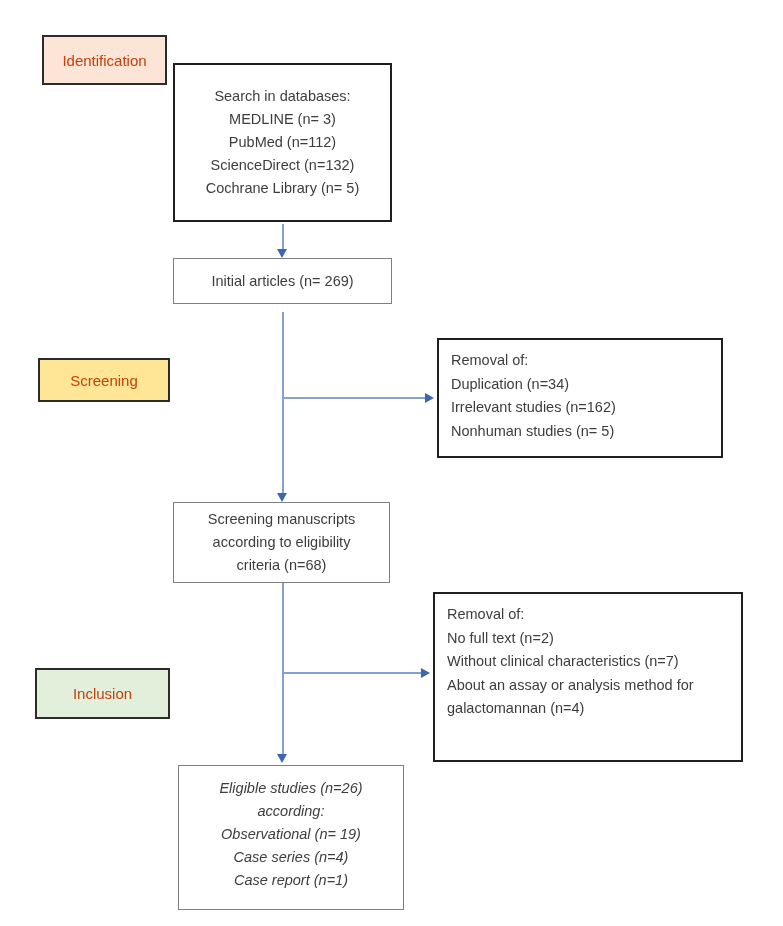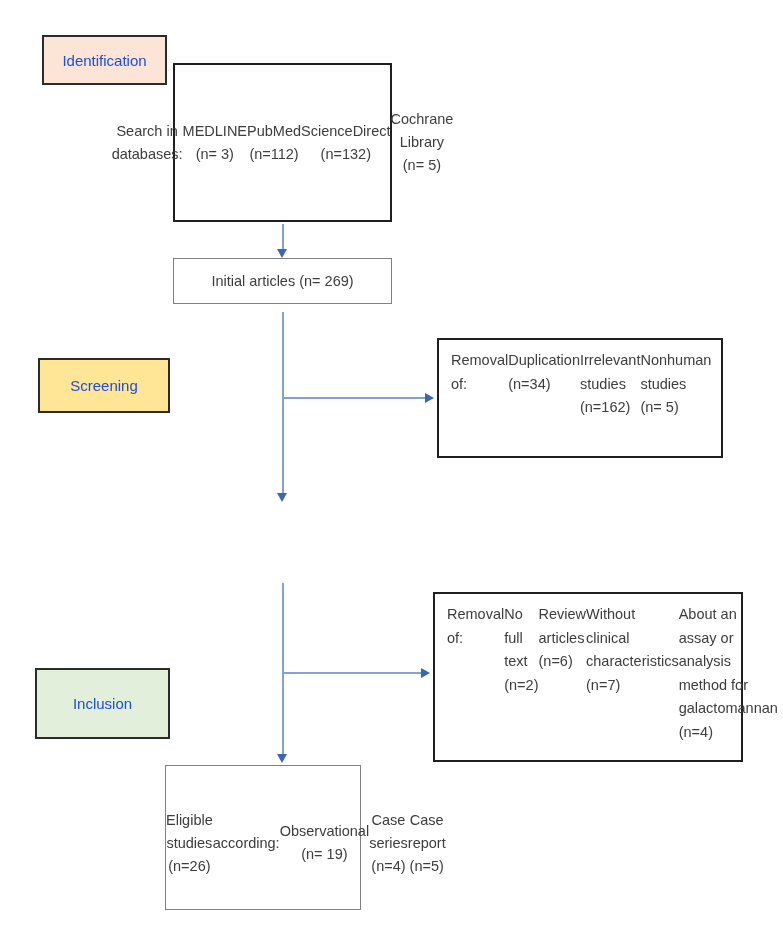--- a/index.html
+++ b/index.html
@@ -8,28 +8,28 @@
     width:783px;height:926px;
     background:#ffffff;
     font-family:"Liberation Sans", sans-serif;
     color:#3d3d3d;
     overflow:hidden;
   }
   .box{position:absolute;box-sizing:border-box;background:#ffffff;}
   .stage{
     border:2px solid #2b2b2b;
     display:flex;align-items:center;justify-content:center;
-    font-size:15px;color:#1d4ed8;
+    font-size:15px;color:#c2410c;
   }
   .flow-center{
-    display:flex;flex-direction:row;align-items:center;justify-content:center;
+    display:flex;flex-direction:column;align-items:center;justify-content:center;
     text-align:center;font-size:14.5px;line-height:23px;
   }
   .flow-left{
-    display:flex;flex-direction:row;align-items:flex-start;justify-content:flex-start;
+    display:flex;flex-direction:column;align-items:flex-start;justify-content:flex-start;
     text-align:left;font-size:14.5px;line-height:23.5px;
     padding:9px 12px;
   }
   .border-black{border:2px solid #1f1f1f;}
   .border-gray{border:1.5px solid #808080;}
   .vline{position:absolute;width:1.5px;background:#84a1d4;}
   .hline{position:absolute;height:1.5px;background:#84a1d4;}
   .arrow-down{
     position:absolute;width:0;height:0;
     border-left:5.5px solid transparent;border-right:5.5px solid transparent;
@@ -43,24 +43,24 @@
   .line{white-space:pre-wrap;}
 </style>
 </head>
 <body>
 
 <div id="canvas">
 
   <div class="box stage" style="left: 42px; top: 35px; width: 125px; height: 50px; background: rgb(252, 228, 214);">
     <span>Identification</span>
   </div>
-  <div class="box stage" style="left: 38px; top: 358px; width: 132px; height: 55px; background: rgb(255, 229, 150);">
+  <div class="box stage" style="left: 38px; top: 358px; width: 132px; height: 44px; background: rgb(255, 229, 150);">
     <span>Screening</span>
   </div>
-  <div class="box stage" style="left: 35px; top: 668px; width: 135px; height: 71px; background: rgb(226, 239, 218);">
+  <div class="box stage" style="left: 35px; top: 668px; width: 135px; height: 51px; background: rgb(226, 239, 218);">
     <span>Inclusion</span>
   </div>
 
   <div class="box flow-center border-black" style="left:173px;top:63px;width:219px;height:159px;">
     <div class="line">Search in databases:</div>
     <div class="line">MEDLINE (n= 3)</div>
     <div class="line">PubMed (n=112)</div>
     <div class="line">ScienceDirect (n=132)</div>
     <div class="line">Cochrane Library (n= 5)</div>
   </div>
@@ -77,35 +77,39 @@
   <div class="arrow-right" style="left:425px;top:392.5px;"></div>
   <div class="arrow-down" style="left:277px;top:493px;"></div>
 
   <div class="box flow-left border-black" style="left:437px;top:338px;width:286px;height:120px;">
     <div class="line">Removal of:</div>
     <div class="line">Duplication (n=34)</div>
     <div class="line">Irrelevant studies (n=162)</div>
     <div class="line">Nonhuman studies (n= 5)</div>
   </div>
 
+  <div class="box flow-center border-gray" style="left:173px;top:502px;width:217px;height:81px;">
+    <div class="line">Screening manuscripts</div>
+    <div class="line">according to eligibility</div>
+    <div class="line">criteria (n=68)</div>
+  </div>
 
   <div class="vline" style="left:282px;top:583px;height:172px;"></div>
   <div class="hline" style="left:282px;top:672px;width:139px;"></div>
   <div class="arrow-right" style="left:421px;top:667.5px;"></div>
   <div class="arrow-down" style="left:277px;top:754px;"></div>
 
   <div class="box flow-left border-black" style="left:433px;top:592px;width:310px;height:170px;">
     <div class="line">Removal of:</div>
     <div class="line">No full text (n=2)</div>
-    <div class="line">Review articles (n=6)</div>
     <div class="line">Without clinical characteristics (n=7)</div>
     <div class="line">About an assay or analysis method for galactomannan (n=4)</div>
   </div>
 
-  <div class="box flow-center border-gray" style="left:165px;top:765px;width:196px;height:145px;justify-content:flex-start;padding-top:11px;">
+  <div class="box flow-center border-gray" style="left:178px;top:765px;width:226px;height:145px;justify-content:flex-start;padding-top:11px;font-style:italic;">
     <div class="line">Eligible studies (n=26)</div>
     <div class="line">according:</div>
     <div class="line">Observational (n= 19)</div>
     <div class="line">Case series (n=4)</div>
-    <div class="line">Case report (n=5)</div>
+    <div class="line">Case report (n=1)</div>
   </div>
 
 </div>
 
 </body></html>

